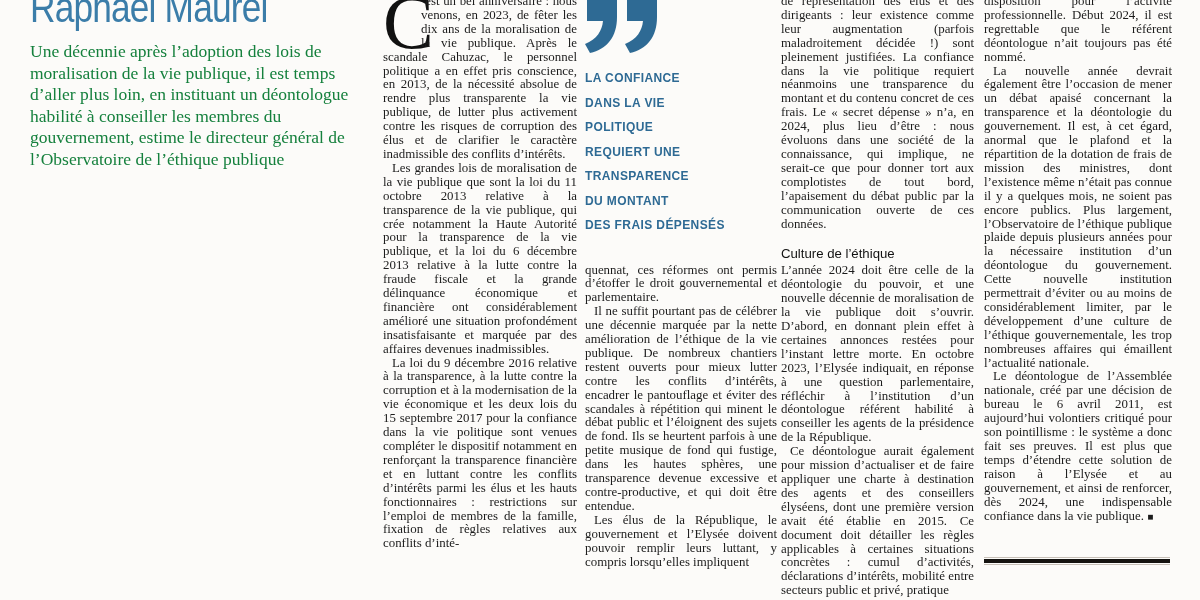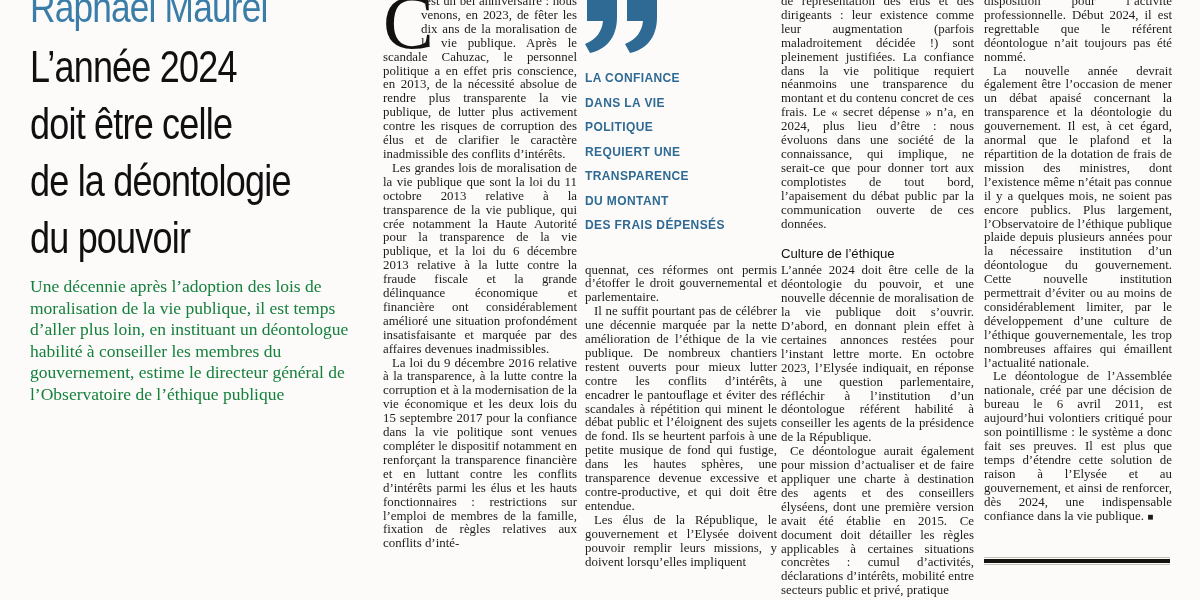--- a/index.html
+++ b/index.html
@@ -89,26 +89,20 @@
   .separator .thin { height: 1px; background: #c7c0b8; }
   .separator .thick { height: 4px; background: #151310; margin: 1px 0; }
 </style>
 </head>
 <body>
 
 <div class="page">
 
   <header class="lede">
     <div class="author">Raphaël Maurel</div>
-    <h1 class="headline">
-      <span class="hl">L’année 2024</span>
-      <span class="hl">doit être celle</span>
-      <span class="hl">de la déontologie</span>
-      <span class="hl">du pouvoir</span>
-    </h1>
     <p class="standfirst">Une décennie après l’adoption des lois de moralisation de la vie publique, il est temps d’aller plus loin, en instituant un déontologue habilité à conseiller les membres du gouvernement, estime le directeur général de l’Observatoire de l’éthique publique</p>
   </header>
 
   <section class="col col2">
     <p><span class="dropcap">C</span><span>’est un bel anniversaire : nous venons, en 2023, de fêter les dix ans de la moralisation de la vie publique. Après le scandale Cahuzac, le personnel politique a en effet pris conscience, en 2013, de la nécessité absolue de rendre plus transparente la vie publique, de lutter plus activement contre les risques de corruption des élus et de clarifier le caractère inadmissible des conflits d’intérêts.</span></p>
     <p class="ind">Les grandes lois de moralisation de la vie publique que sont la loi du 11 octobre 2013 relative à la transparence de la vie publique, qui crée notamment la Haute Autorité pour la transparence de la vie publique, et la loi du 6 décembre 2013 relative à la lutte contre la fraude fiscale et la grande délinquance économique et financière ont considérablement amélioré une situation profondément insatisfaisante et marquée par des affaires devenues inadmissibles.</p>
     <p class="ind">La loi du 9 décembre 2016 relative à la transparence, à la lutte contre la corruption et à la modernisation de la vie économique et les deux lois du 15 septembre 2017 pour la confiance dans la vie politique sont venues compléter le dispositif notamment en renforçant la transparence financière et en luttant contre les conflits d’intérêts parmi les élus et les hauts fonctionnaires : restrictions sur l’emploi de membres de la famille, fixation de règles relatives aux conflits d’inté-</p>
   </section>
 
   <section class="col col3">
@@ -120,21 +114,21 @@
       <div class="qline">LA CONFIANCE</div>
       <div class="qline">DANS LA VIE</div>
       <div class="qline">POLITIQUE</div>
       <div class="qline">REQUIERT UNE</div>
       <div class="qline">TRANSPARENCE</div>
       <div class="qline">DU MONTANT</div>
       <div class="qline">DES FRAIS DÉPENSÉS</div>
     </div>
     <p>quennat, ces réformes ont permis d’étoffer le droit gouvernemental et parlementaire.</p>
     <p class="ind">Il ne suffit pourtant pas de célébrer une décennie marquée par la nette amélioration de l’éthique de la vie publique. De nombreux chantiers restent ouverts pour mieux lutter contre les conflits d’intérêts, encadrer le pantouflage et éviter des scandales à répétition qui minent le débat public et l’éloignent des sujets de fond. Ils se heurtent parfois à une petite musique de fond qui fustige, dans les hautes sphères, une transparence devenue excessive et contre-productive, et qui doit être entendue.</p>
-    <p class="ind">Les élus de la République, le gouvernement et l’Elysée doivent pouvoir remplir leurs missions, y doivent lorsqu’elles impliquent</p>
+    <p class="ind">Les élus de la République, le gouvernement et l’Elysée doivent pouvoir remplir leurs luttant, y compris lorsqu’elles impliquent</p>
   </section>
 
   <section class="col col4">
     <p>de représentation des élus et des dirigeants : leur existence comme leur augmentation (parfois maladroitement décidée !) sont pleinement justifiées. La confiance dans la vie politique requiert néanmoins une transparence du montant et du contenu concret de ces frais. Le « secret dépense » n’a, en 2024, plus lieu d’être : nous évoluons dans une société de la connaissance, qui implique, ne serait-ce que pour donner tort aux complotistes de tout bord, l’apaisement du débat public par la communication ouverte de ces données.</p>
     <h2 class="subhead">Culture de l’éthique</h2>
     <p>L’année 2024 doit être celle de la déontologie du pouvoir, et une nouvelle décennie de moralisation de la vie publique doit s’ouvrir. D’abord, en donnant plein effet à certaines annonces restées pour l’instant lettre morte. En octobre 2023, l’Elysée indiquait, en réponse à une question parlementaire, réfléchir à l’institution d’un déontologue référent habilité à conseiller les agents de la présidence de la République.</p>
     <p class="ind">Ce déontologue aurait également pour mission d’actualiser et de faire appliquer une charte à destination des agents et des conseillers élyséens, dont une première version avait été établie en 2015. Ce document doit détailler les règles applicables à certaines situations concrètes : cumul d’activités, déclarations d’intérêts, mobilité entre secteurs public et privé, pratique</p>
   </section>
 
   <section class="col col5">

